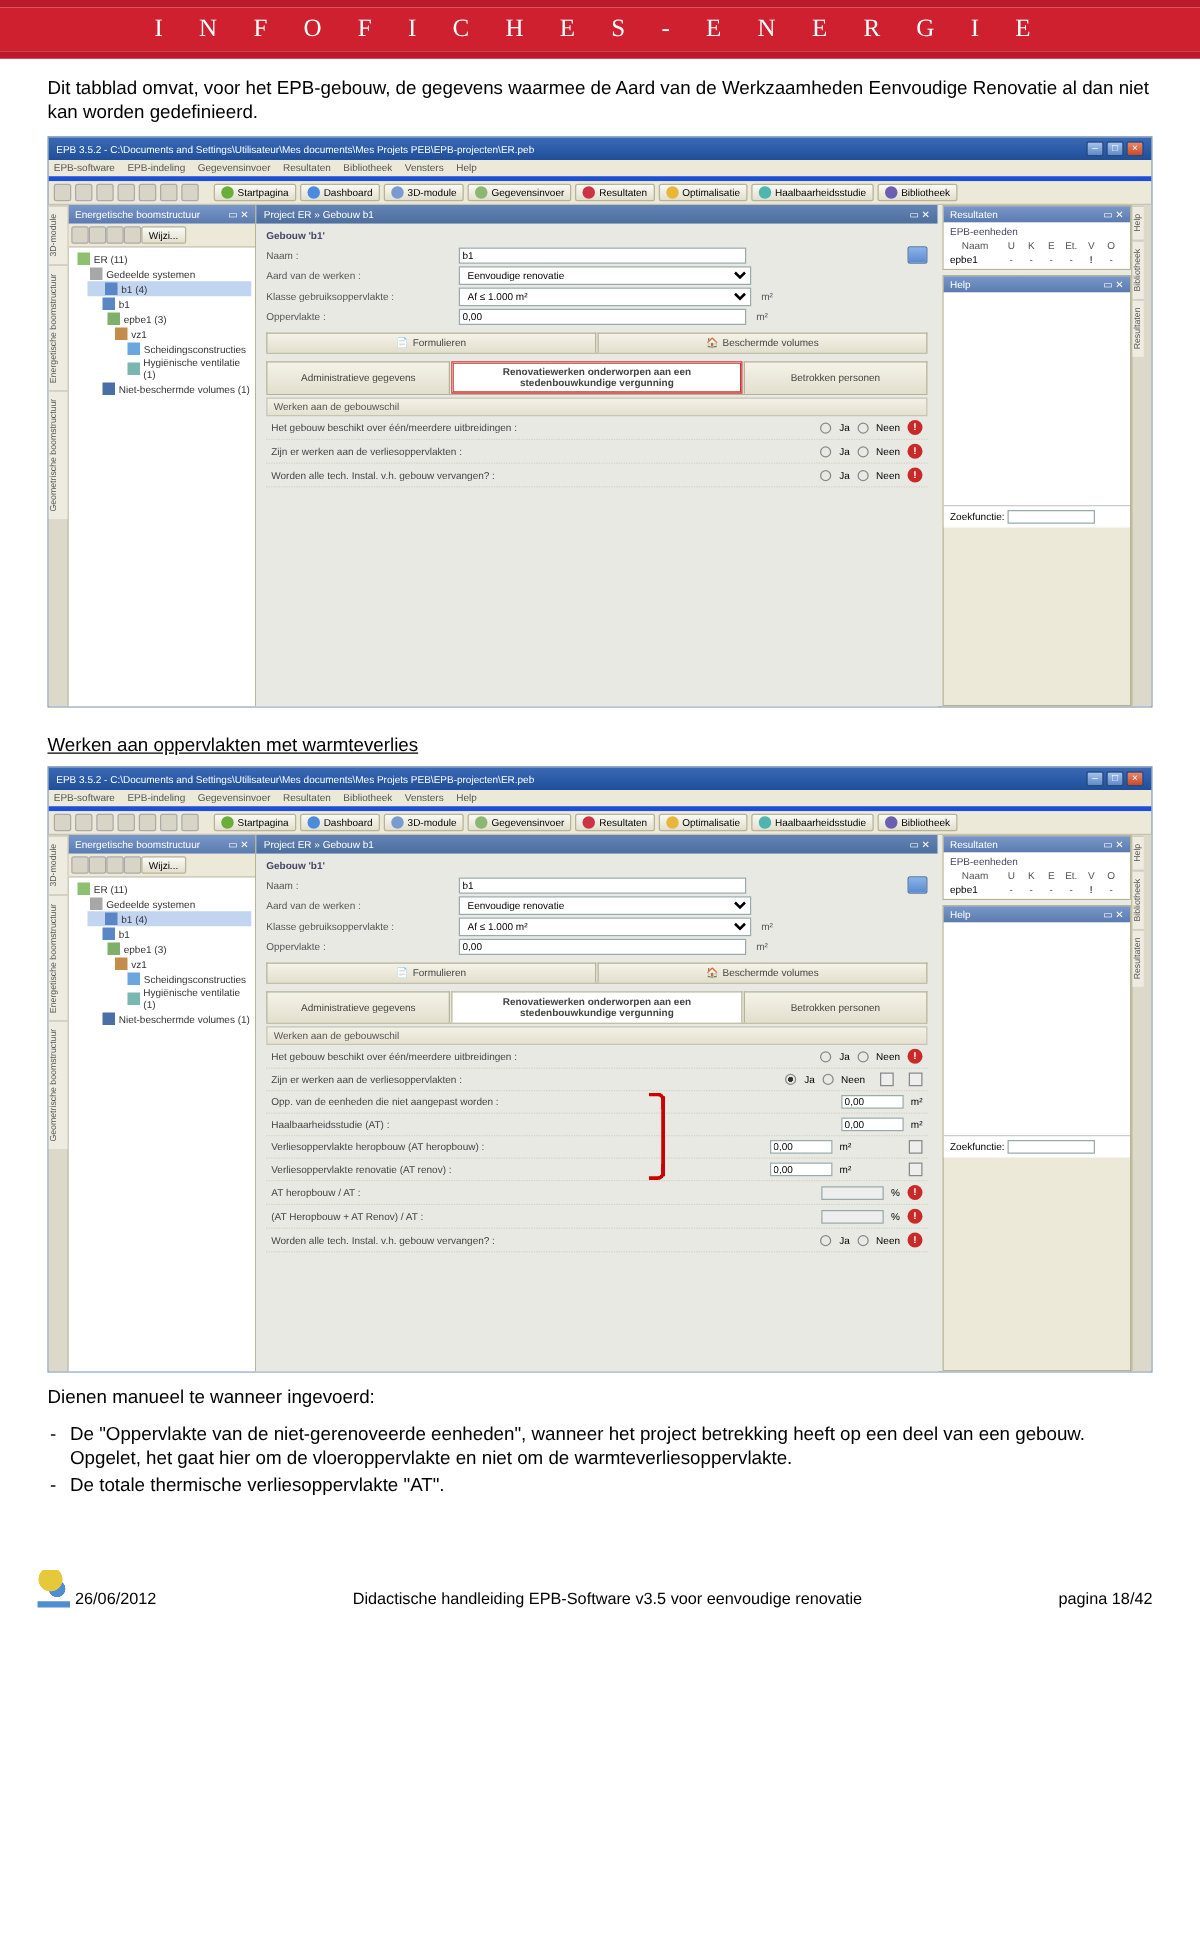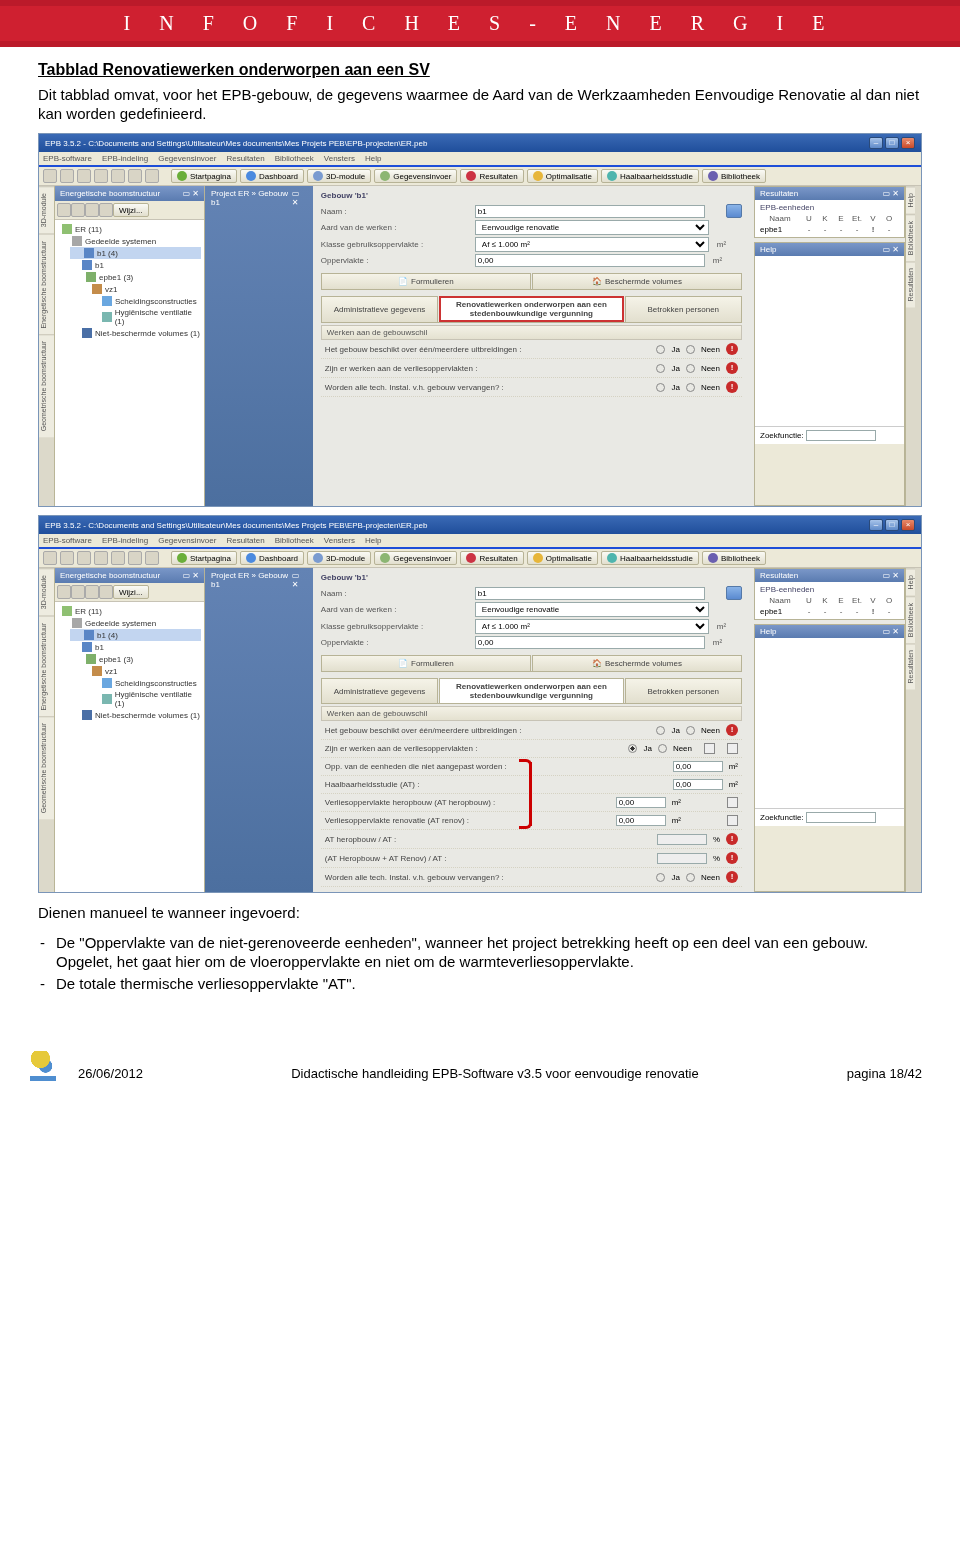--- a/index.html
+++ b/index.html
@@ -56,21 +56,21 @@
     border-radius: 2px;
     text-align: center;
     color: #fff;
     font-size: 8px;
     line-height: 10px;
   }
   .win-btn.close { background: linear-gradient(#e98a6a, #c94a2a); }
   .app-menubar {
     background: #ece9d8;
     padding: 2px 4px;
-    border-bottom: 2px solid #1d4ed8;
+    border-bottom: 4px solid #1d4ed8;
     display: flex;
     gap: 10px;
     color: #555;
   }
   .app-toolbar {
     background: #ece9d8;
     padding: 2px 4px;
     border-bottom: 1px solid #c7c3b5;
     display: flex;
     gap: 3px;
@@ -141,21 +141,21 @@
   .ticon{ width:10px; height:10px; display:inline-block; }
   .ticon.proj{background:#8fc072;}
   .ticon.sys{background:#a7a7a7;}
   .ticon.bld{background:#5a86c6;}
   .ticon.unit{background:#7eb06a;}
   .ticon.vol{background:#c48c4a;}
   .ticon.shield{background:#6aa7e0;}
   .ticon.vent{background:#7ab7b0;}
   .ticon.cube{background:#4a6fa6;}
 
-  .center-pane { flex:1; display:flex; flex-direction:row; background:#e9e9e4; }
+  .center-pane { flex:1; display:flex; flex-direction:column; background:#e9e9e4; }
   .breadcrumb {
     background: linear-gradient(#6383b4,#4c6f9f);
     color:#fff; font-size:8px; padding:3px 6px;
     display:flex; justify-content:space-between;
   }
   .form-area { background:#e9e9e4; padding:5px 8px; }
   .form-row { display:flex; align-items:center; margin:2px 0; gap:4px; }
   .form-row label { width:150px; color:#555; font-size:8px; }
   .form-row input, .form-row select {
     font-size:8px; padding:1px 2px;
@@ -230,21 +230,20 @@
 </style>
 </head>
 <body>
 
 <div class="topbar"></div>
 <div class="header-band">I N F O F I C H E S - E N E R G I E</div>
 <div class="topbar2"></div>
 
 <div class="doc">
 
-  <h1 class="section-title">Tabblad Renovatiewerken onderworpen aan een SV</h1>
   <p class="body">Dit tabblad omvat, voor het EPB-gebouw, de gegevens waarmee de Aard van de Werkzaamheden Eenvoudige Renovatie al dan niet kan worden gedefinieerd.</p>
 
   <div class="app-window">
     <div class="app-titlebar">
       <span>EPB 3.5.2 - C:\Documents and Settings\Utilisateur\Mes documents\Mes Projets PEB\EPB-projecten\ER.peb</span>
       <span class="win-btns">
         <span class="win-btn">–</span>
         <span class="win-btn">□</span>
         <span class="win-btn close">×</span>
       </span>
@@ -475,20 +474,21 @@
         </div>
       </div>
       <div class="sidetabs-r">
         <div class="vtab">Help</div>
         <div class="vtab">Bibliotheek</div>
         <div class="vtab">Resultaten</div>
       </div>
     </div>
   </div>
 
+  <p class="subheading">Werken aan oppervlakten met warmteverlies</p>
 
   <div class="app-window">
     <div class="app-titlebar">
       <span>EPB 3.5.2 - C:\Documents and Settings\Utilisateur\Mes documents\Mes Projets PEB\EPB-projecten\ER.peb</span>
       <span class="win-btns">
         <span class="win-btn">–</span>
         <span class="win-btn">□</span>
         <span class="win-btn close">×</span>
       </span>
     </div>
@@ -767,19 +767,19 @@
 
   <p class="body" style="margin-top:10px;">Dienen manueel te wanneer ingevoerd:</p>
   <ul class="dash">
     <li>De "Oppervlakte van de niet-gerenoveerde eenheden", wanneer het project betrekking heeft op een deel van een gebouw. Opgelet, het gaat hier om de vloeroppervlakte en niet om de warmteverliesoppervlakte.</li>
     <li>De totale thermische verliesoppervlakte "AT".</li>
   </ul>
 
 </div>
 
 <div class="footer">
-  <div style="display:flex;align-items:flex-end;gap:22px;">
+  <div style="display:flex;align-items:flex-end;gap:4px;">
     <div class="logo"></div>
     <span>26/06/2012</span>
   </div>
   <span>Didactische handleiding EPB-Software v3.5 voor eenvoudige renovatie</span>
   <span>pagina 18/42</span>
 </div>
 
 </body></html>

